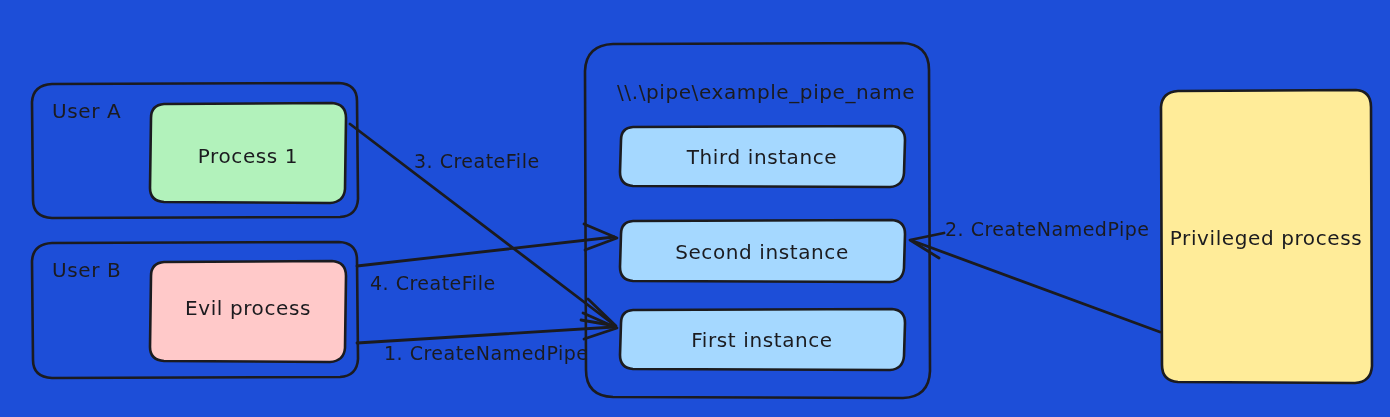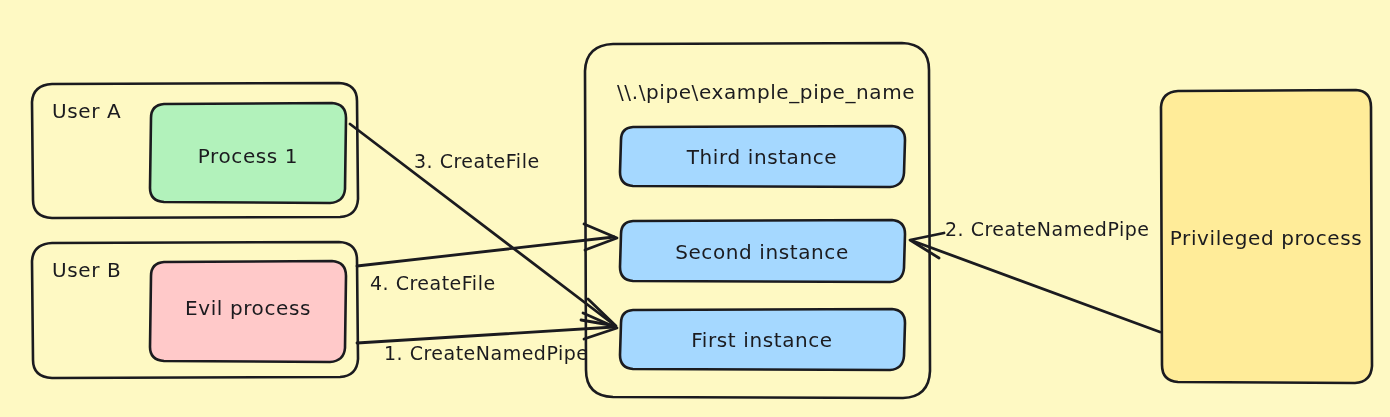--- a/index.html
+++ b/index.html
@@ -10,21 +10,21 @@
   body {
     width: 1390px;
     height: 417px;
     font-family: "DejaVu Sans", sans-serif;
     overflow: hidden;
   }
   #diagram-root {
     position: relative;
     width: 1390px;
     height: 417px;
-    background: #fef9c3;
+    background: #1d4ed8;
   }
   svg.canvas {
     position: absolute;
     top: 0;
     left: 0;
     width: 1390px;
     height: 417px;
   }
   .hand-text {
     font-family: "DejaVu Sans", sans-serif;

